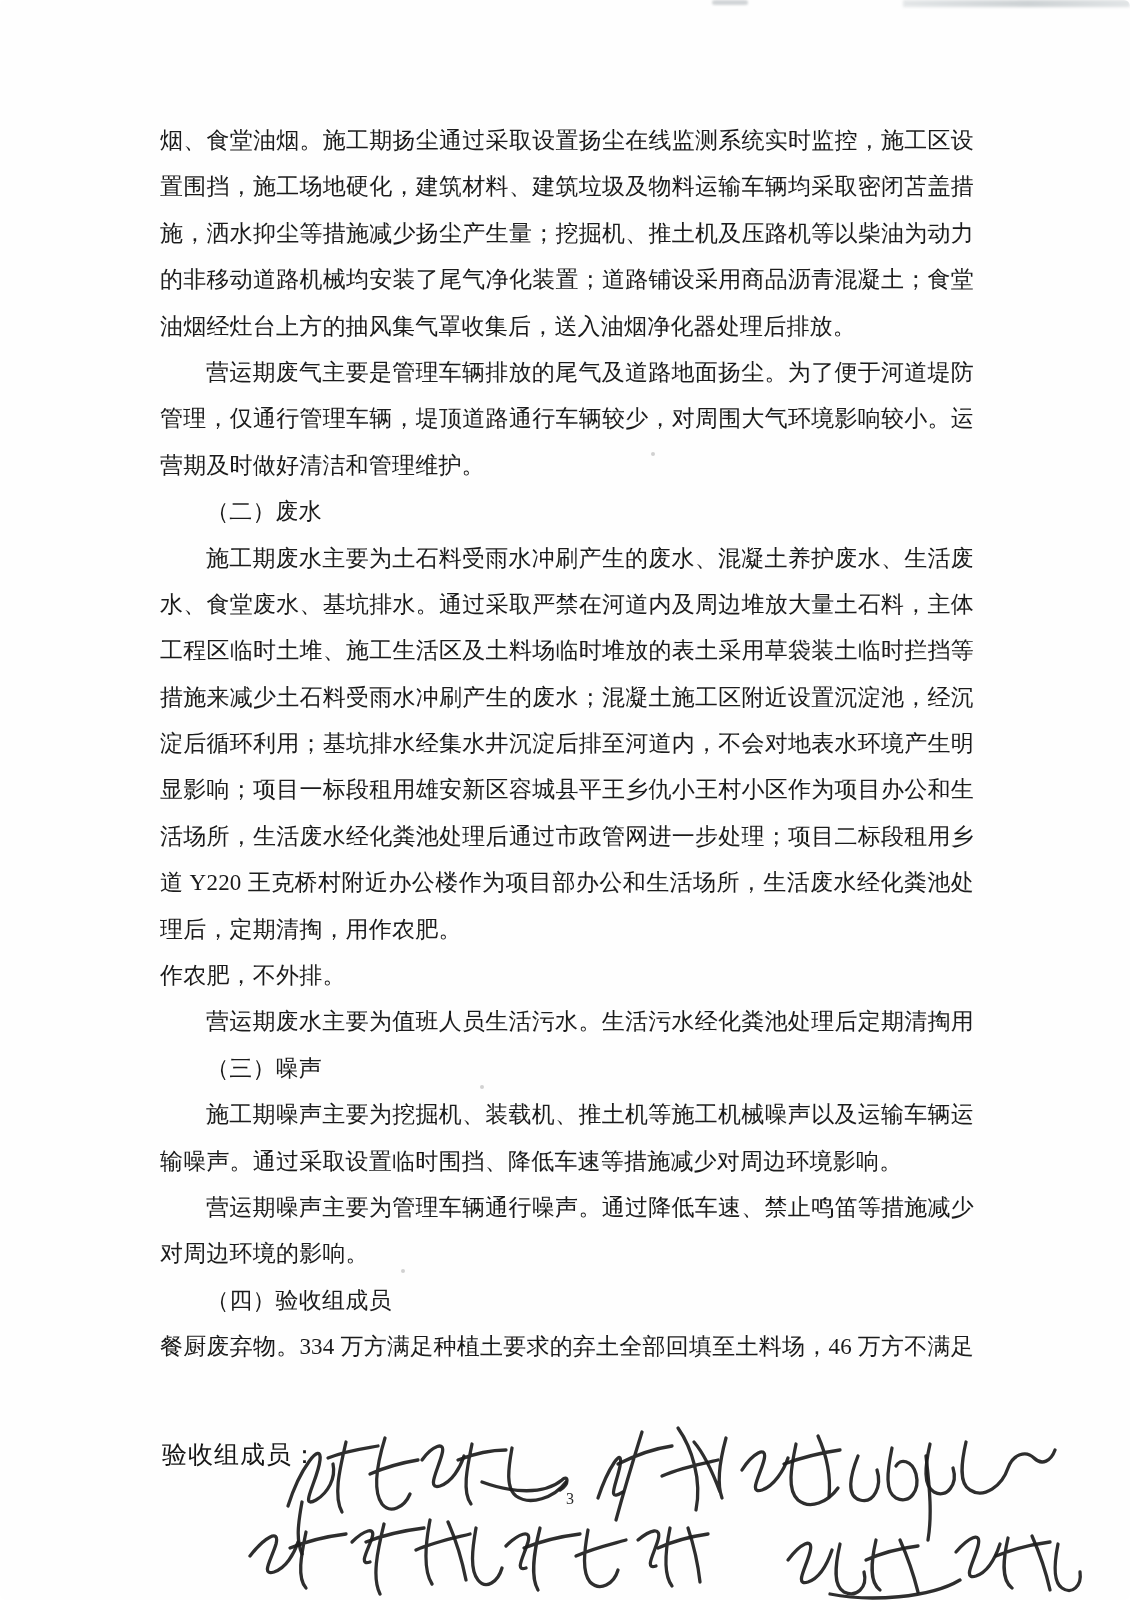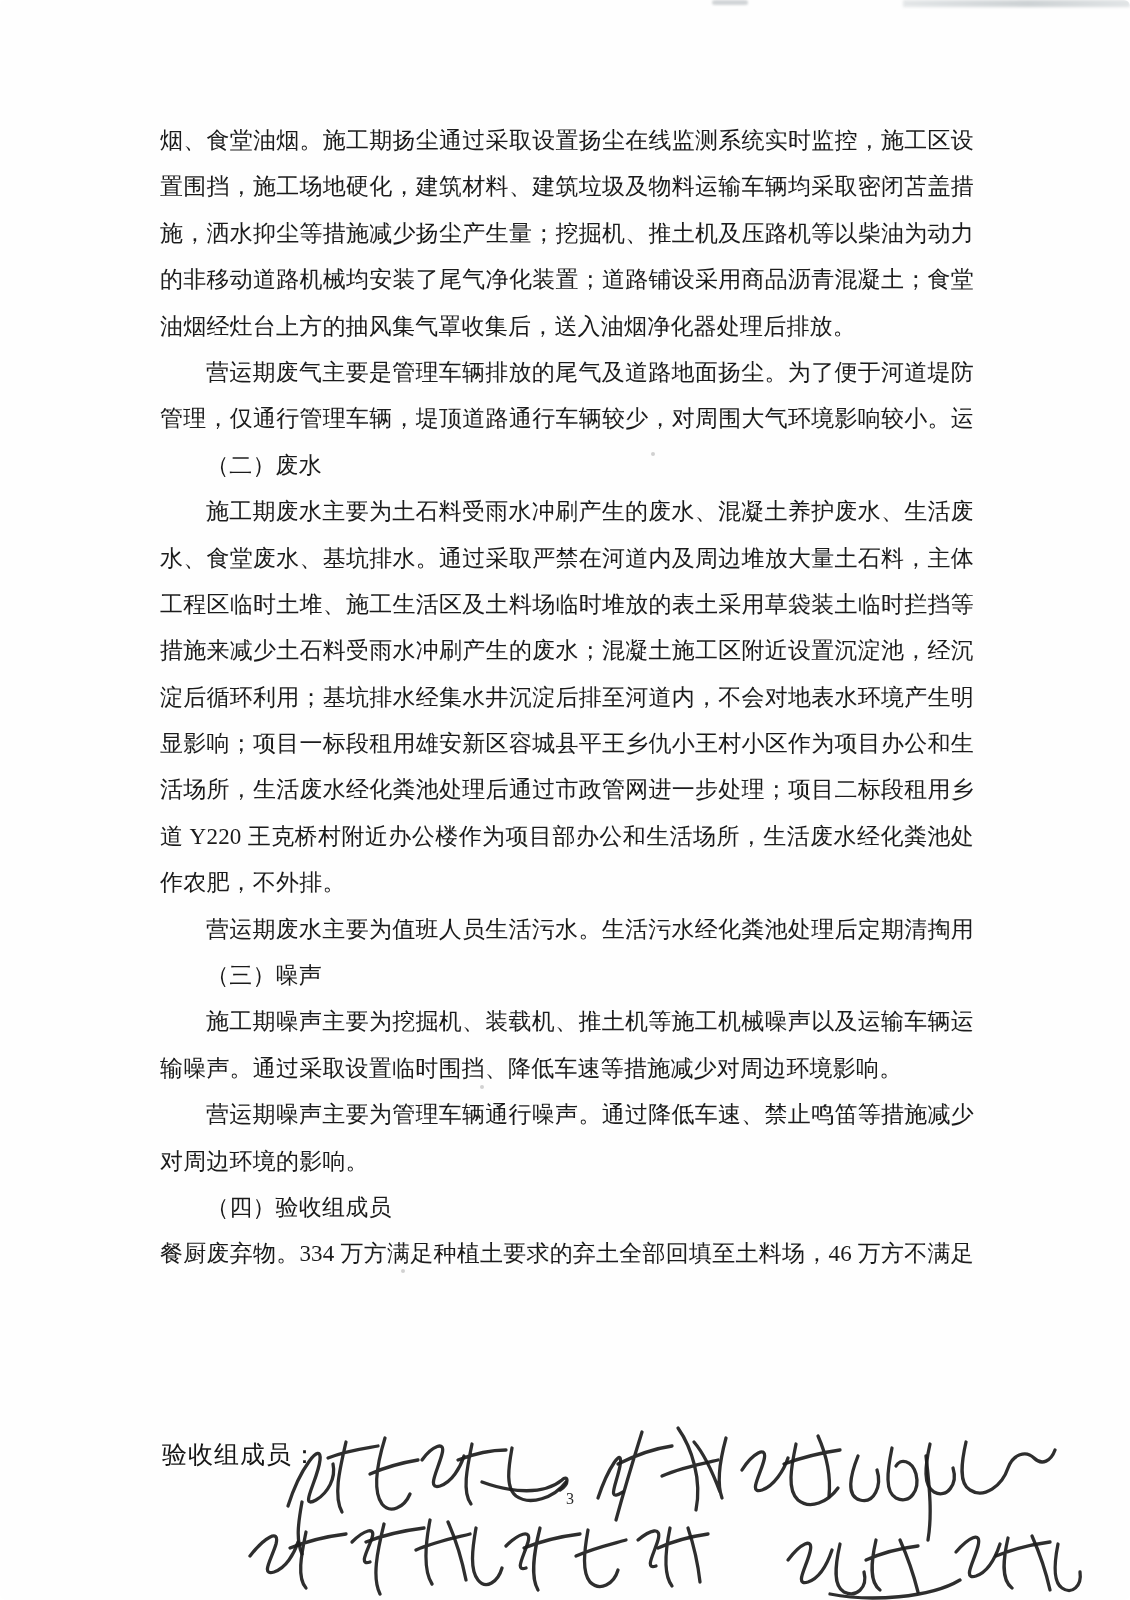--- a/index.html
+++ b/index.html
@@ -43,29 +43,31 @@
   <div class="speck sp3"></div>
 
   <div class="doc">
     <div class="ln">烟、食堂油烟。施工期扬尘通过采取设置扬尘在线监测系统实时监控，施工区设</div>
     <div class="ln">置围挡，施工场地硬化，建筑材料、建筑垃圾及物料运输车辆均采取密闭苫盖措</div>
     <div class="ln">施，洒水抑尘等措施减少扬尘产生量；挖掘机、推土机及压路机等以柴油为动力</div>
     <div class="ln">的非移动道路机械均安装了尾气净化装置；道路铺设采用商品沥青混凝土；食堂</div>
     <div class="ln end">油烟经灶台上方的抽风集气罩收集后，送入油烟净化器处理后排放。</div>
     <div class="ln ind">营运期废气主要是管理车辆排放的尾气及道路地面扬尘。为了便于河道堤防</div>
     <div class="ln">管理，仅通行管理车辆，堤顶道路通行车辆较少，对周围大气环境影响较小。运</div>
+    <div class="ln end">营期及时做好清洁和管理维护。</div>
     <div class="ln ind end">（二）废水</div>
     <div class="ln ind">施工期废水主要为土石料受雨水冲刷产生的废水、混凝土养护废水、生活废</div>
     <div class="ln">水、食堂废水、基坑排水。通过采取严禁在河道内及周边堆放大量土石料，主体</div>
     <div class="ln">工程区临时土堆、施工生活区及土料场临时堆放的表土采用草袋装土临时拦挡等</div>
     <div class="ln">措施来减少土石料受雨水冲刷产生的废水；混凝土施工区附近设置沉淀池，经沉</div>
     <div class="ln">淀后循环利用；基坑排水经集水井沉淀后排至河道内，不会对地表水环境产生明</div>
     <div class="ln">显影响；项目一标段租用雄安新区容城县平王乡仇小王村小区作为项目办公和生</div>
     <div class="ln">活场所，生活废水经化粪池处理后通过市政管网进一步处理；项目二标段租用乡</div>
     <div class="ln">道 Y220 王克桥村附近办公楼作为项目部办公和生活场所，生活废水经化粪池处</div>
+    <div class="ln end">理后，定期清掏，用作农肥。</div>
     <div class="ln end">作农肥，不外排。</div>
     <div class="ln ind">营运期废水主要为值班人员生活污水。生活污水经化粪池处理后定期清掏用</div>
     <div class="ln ind end">（三）噪声</div>
     <div class="ln ind">施工期噪声主要为挖掘机、装载机、推土机等施工机械噪声以及运输车辆运</div>
     <div class="ln end">输噪声。通过采取设置临时围挡、降低车速等措施减少对周边环境影响。</div>
     <div class="ln ind">营运期噪声主要为管理车辆通行噪声。通过降低车速、禁止鸣笛等措施减少</div>
     <div class="ln end">对周边环境的影响。</div>
     <div class="ln ind end">（四）验收组成员</div>
     <div class="ln">餐厨废弃物。334 万方满足种植土要求的弃土全部回填至土料场，46 万方不满足</div>
   </div>

